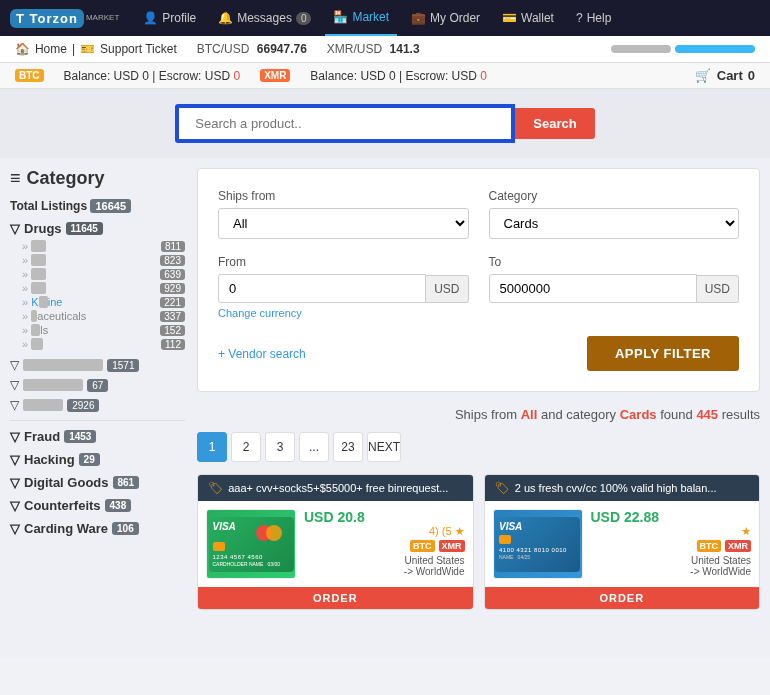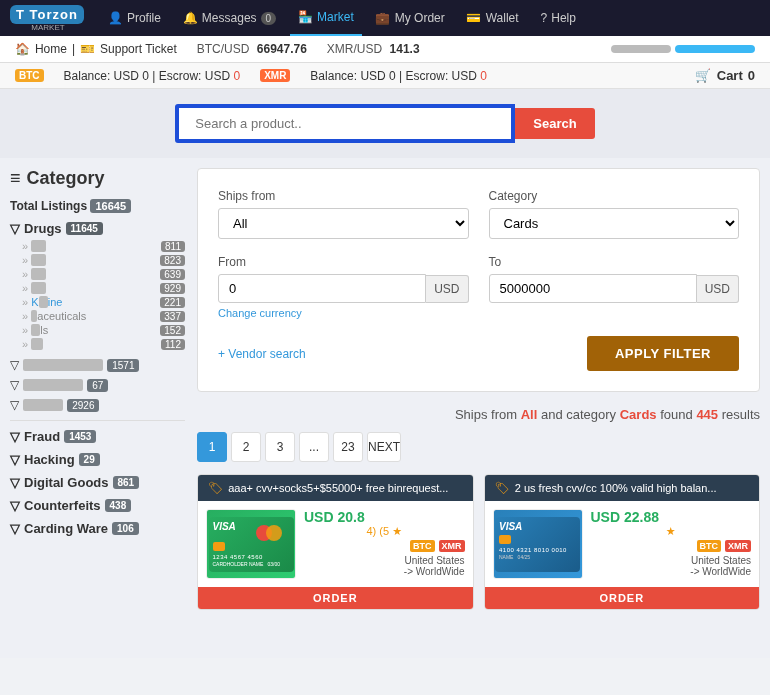--- a/index.html
+++ b/index.html
@@ -11,21 +11,20 @@
       display: flex;
       align-items: center;
       padding: 0 10px;
       height: 36px;
       gap: 6px;
     }
     .navbar .logo {
       display: flex;
       align-items: center;
       margin-right: 10px;
-      flex-direction: column;
     }
     .logo-box {
       background: #2980b9;
       border-radius: 6px;
       padding: 2px 6px;
       color: #fff;
       font-weight: bold;
       font-size: 13px;
       letter-spacing: 1px;
     }
@@ -371,21 +370,21 @@
     .card-info { flex: 1; }
     .card-price {
       color: #27ae60;
       font-size: 14px;
       font-weight: bold;
       text-align: left;
     }
     .card-rating {
       font-size: 11px;
       color: #f39c12;
-      text-align: center;
+      text-align: right;
     }
     .card-coins {
       display: flex;
       gap: 4px;
       justify-content: flex-end;
       margin-top: 2px;
     }
     .coin-tag {
       background: #f39c12;
       color: #fff;

